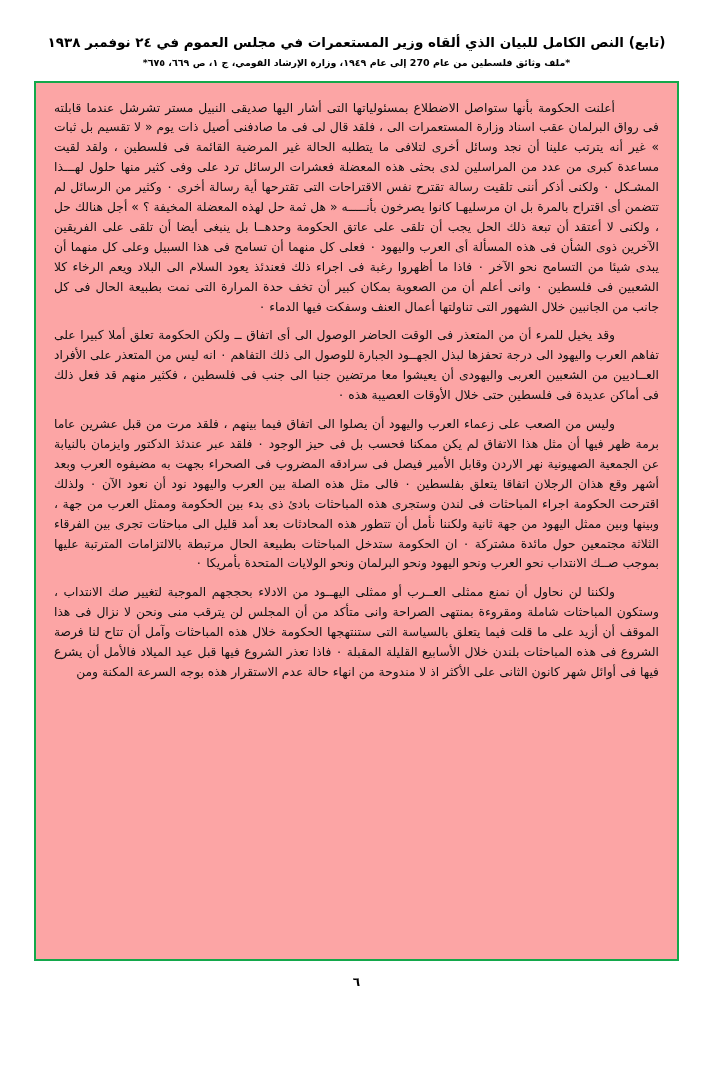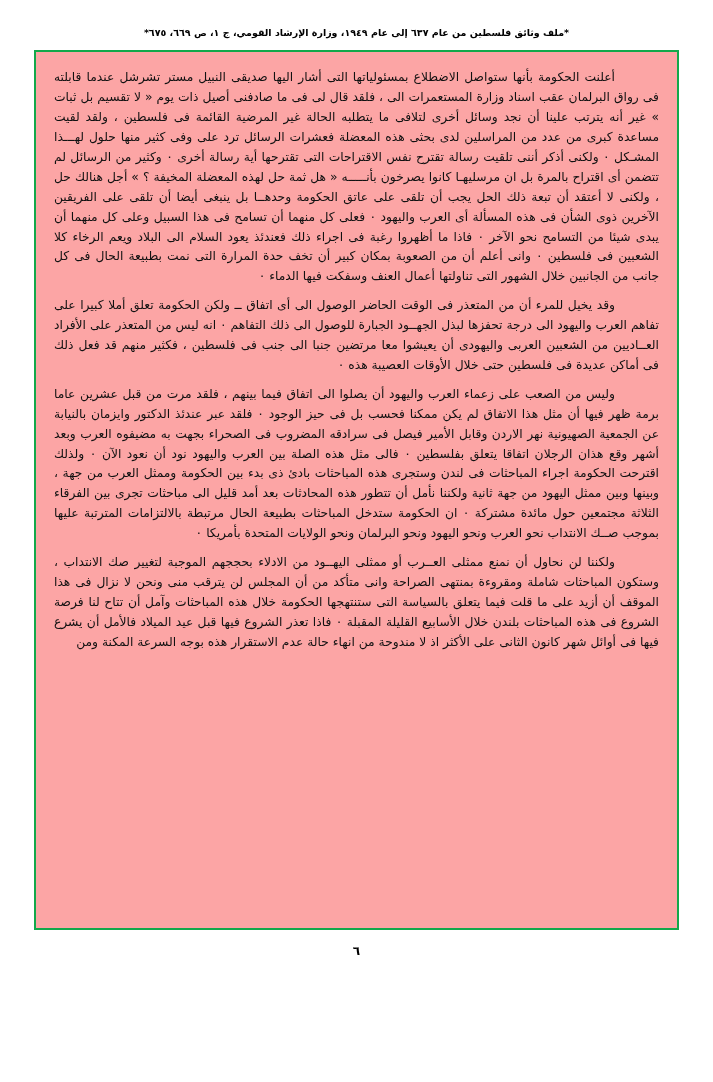--- a/index.html
+++ b/index.html
@@ -80,21 +80,22 @@
     pointer-events: none;
     background: transparent;
   }
 </style>
 </head>
 <body>
 
 <div class="page">
 
   <div class="doc-header">
-    <div class="doc-source">*ملف وثائق فلسطين من عام ٦٣٧ إلى عام ١٩٤٩، وزارة الإرشاد القومي، ج ١، ص ٦٦٩، ٦٧٥*</div>
+    <div class="doc-title">(تابع) النص الكامل للبيان الذي ألقاه وزير المستعمرات في مجلس العموم في ٢٤ نوفمبر ١٩٣٨</div>
+    <div class="doc-source">*ملف وثائق فلسطين من عام 270 إلى عام ١٩٤٩، وزارة الإرشاد القومي، ج ١، ص ٦٦٩، ٦٧٥*</div>
   </div>
 
   <div class="frame" style="border-color: rgb(19, 168, 75);">
     <div class="body-text">
       <p class="indent">أعلنت الحكومة بأنها ستواصل الاضطلاع بمسئولياتها التى أشار اليها صديقى النبيل مستر تشرشل عندما قابلته فى رواق البرلمان عقب اسناد وزارة المستعمرات الى ، فلقد قال لى فى ما صادفنى أصيل ذات يوم « لا تقسيم بل ثبات » غير أنه يترتب علينا أن نجد وسائل أخرى لتلافى ما يتطلبه الحالة غير المرضية القائمة فى فلسطين ، ولقد لقيت مساعدة كبرى من عدد من المراسلين لدى بحثى هذه المعضلة فعشرات الرسائل ترد على وفى كثير منها حلول لهـــذا المشـكل ٠ ولكنى أذكر أننى تلقيت رسالة تقترح نفس الاقتراحات التى تقترحها أية رسالة أخرى ٠ وكثير من الرسائل لم تتضمن أى اقتراح بالمرة بل ان مرسليهـا كانوا يصرخون بأنـــــه « هل ثمة حل لهذه المعضلة المخيفة ؟ » أجل هنالك حل ، ولكنى لا أعتقد أن تبعة ذلك الحل يجب أن تلقى على عاتق الحكومة وحدهــا بل ينبغى أيضا أن تلقى على الفريقين الآخرين ذوى الشأن فى هذه المسألة أى العرب واليهود ٠ فعلى كل منهما أن تسامح فى هذا السبيل وعلى كل منهما أن يبدى شيئا من التسامح نحو الآخر ٠ فاذا ما أظهروا رغبة فى اجراء ذلك فعندئذ يعود السلام الى البلاد ويعم الرخاء كلا الشعبين فى فلسطين ٠ وانى أعلم أن من الصعوبة بمكان كبير أن تخف حدة المرارة التى نمت بطبيعة الحال فى كل جانب من الجانبين خلال الشهور التى تناولتها أعمال العنف وسفكت فيها الدماء ٠</p>
       <p class="indent">وقد يخيل للمرء أن من المتعذر فى الوقت الحاضر الوصول الى أى اتفاق ــ ولكن الحكومة تعلق أملا كبيرا على تفاهم العرب واليهود الى درجة تحفزها لبذل الجهــود الجبارة للوصول الى ذلك التفاهم ٠ انه ليس من المتعذر على الأفراد العــاديين من الشعبين العربى واليهودى أن يعيشوا معا مرتضين جنبا الى جنب فى فلسطين ، فكثير منهم قد فعل ذلك فى أماكن عديدة فى فلسطين حتى خلال الأوقات العصيبة هذه ٠</p>
       <p class="indent">وليس من الصعب على زعماء العرب واليهود أن يصلوا الى اتفاق فيما بينهم ، فلقد مرت من قبل عشرين عاما برمة ظهر فيها أن مثل هذا الاتفاق لم يكن ممكنا فحسب بل فى حيز الوجود ٠ فلقد عبر عندئذ الدكتور وايزمان بالنيابة عن الجمعية الصهيونية نهر الاردن وقابل الأمير فيصل فى سرادقه المضروب فى الصحراء بجهت به مضيفوه العرب وبعد أشهر وقع هذان الرجلان اتفاقا يتعلق بفلسطين ٠ فالى مثل هذه الصلة بين العرب واليهود نود أن نعود الآن ٠ ولذلك اقترحت الحكومة اجراء المباحثات فى لندن وستجرى هذه المباحثات بادئ ذى بدء بين الحكومة وممثل العرب من جهة ، وبينها وبين ممثل اليهود من جهة ثانية ولكننا نأمل أن تتطور هذه المحادثات بعد أمد قليل الى مباحثات تجرى بين الفرقاء الثلاثة مجتمعين حول مائدة مشتركة ٠ ان الحكومة ستدخل المباحثات بطبيعة الحال مرتبطة بالالتزامات المترتبة عليها بموجب صــك الانتداب نحو العرب ونحو اليهود ونحو البرلمان ونحو الولايات المتحدة بأمريكا ٠</p>
       <p class="indent">ولكننا لن نحاول أن نمنع ممثلى العــرب أو ممثلى اليهــود من الادلاء بحججهم الموجبة لتغيير صك الانتداب ، وستكون المباحثات شاملة ومقروءة بمنتهى الصراحة وانى متأكد من أن المجلس لن يترقب منى ونحن لا نزال فى هذا الموقف أن أزيد على ما قلت فيما يتعلق بالسياسة التى ستنتهجها الحكومة خلال هذه المباحثات وآمل أن تتاح لنا فرصة الشروع فى هذه المباحثات بلندن خلال الأسابيع القليلة المقبلة ٠ فاذا تعذر الشروع فيها قبل عيد الميلاد فالأمل أن يشرع فيها فى أوائل شهر كانون الثانى على الأكثر اذ لا مندوحة من انهاء حالة عدم الاستقرار هذه بوجه السرعة المكنة ومن</p>
     </div>
   </div>

